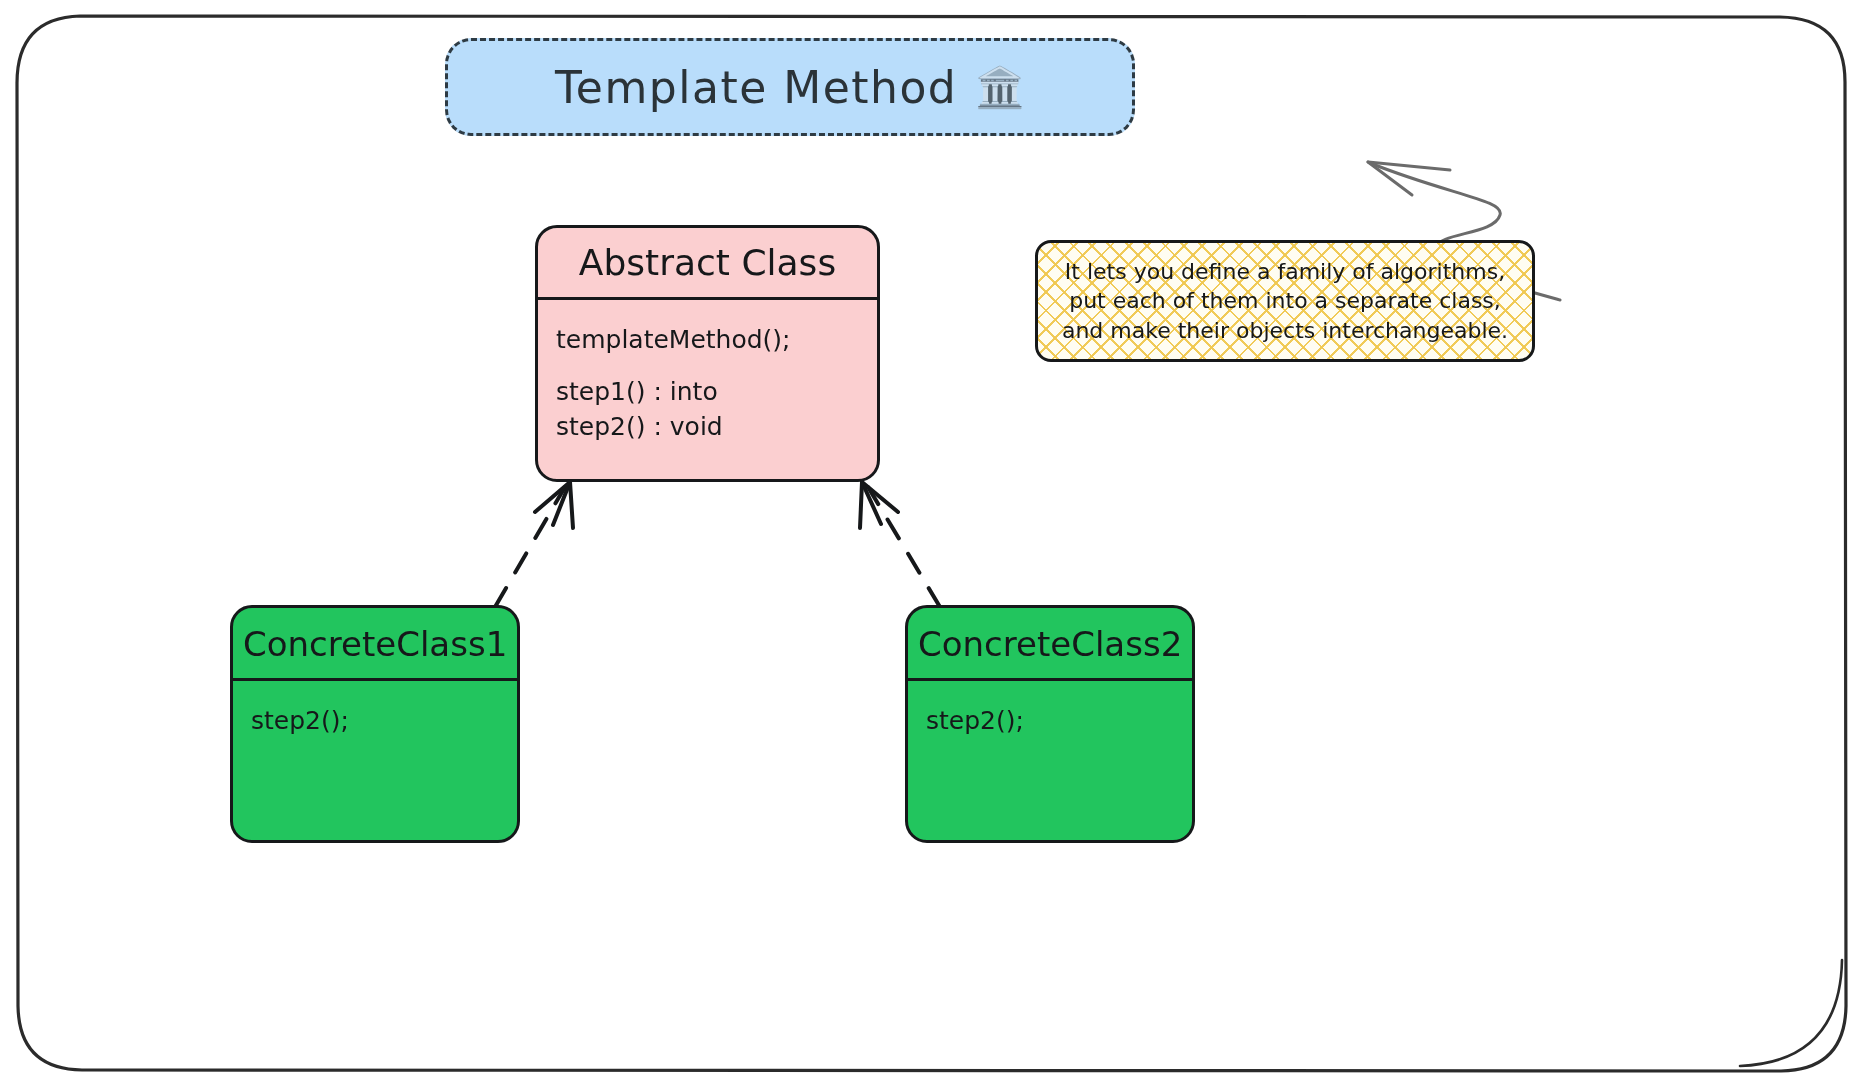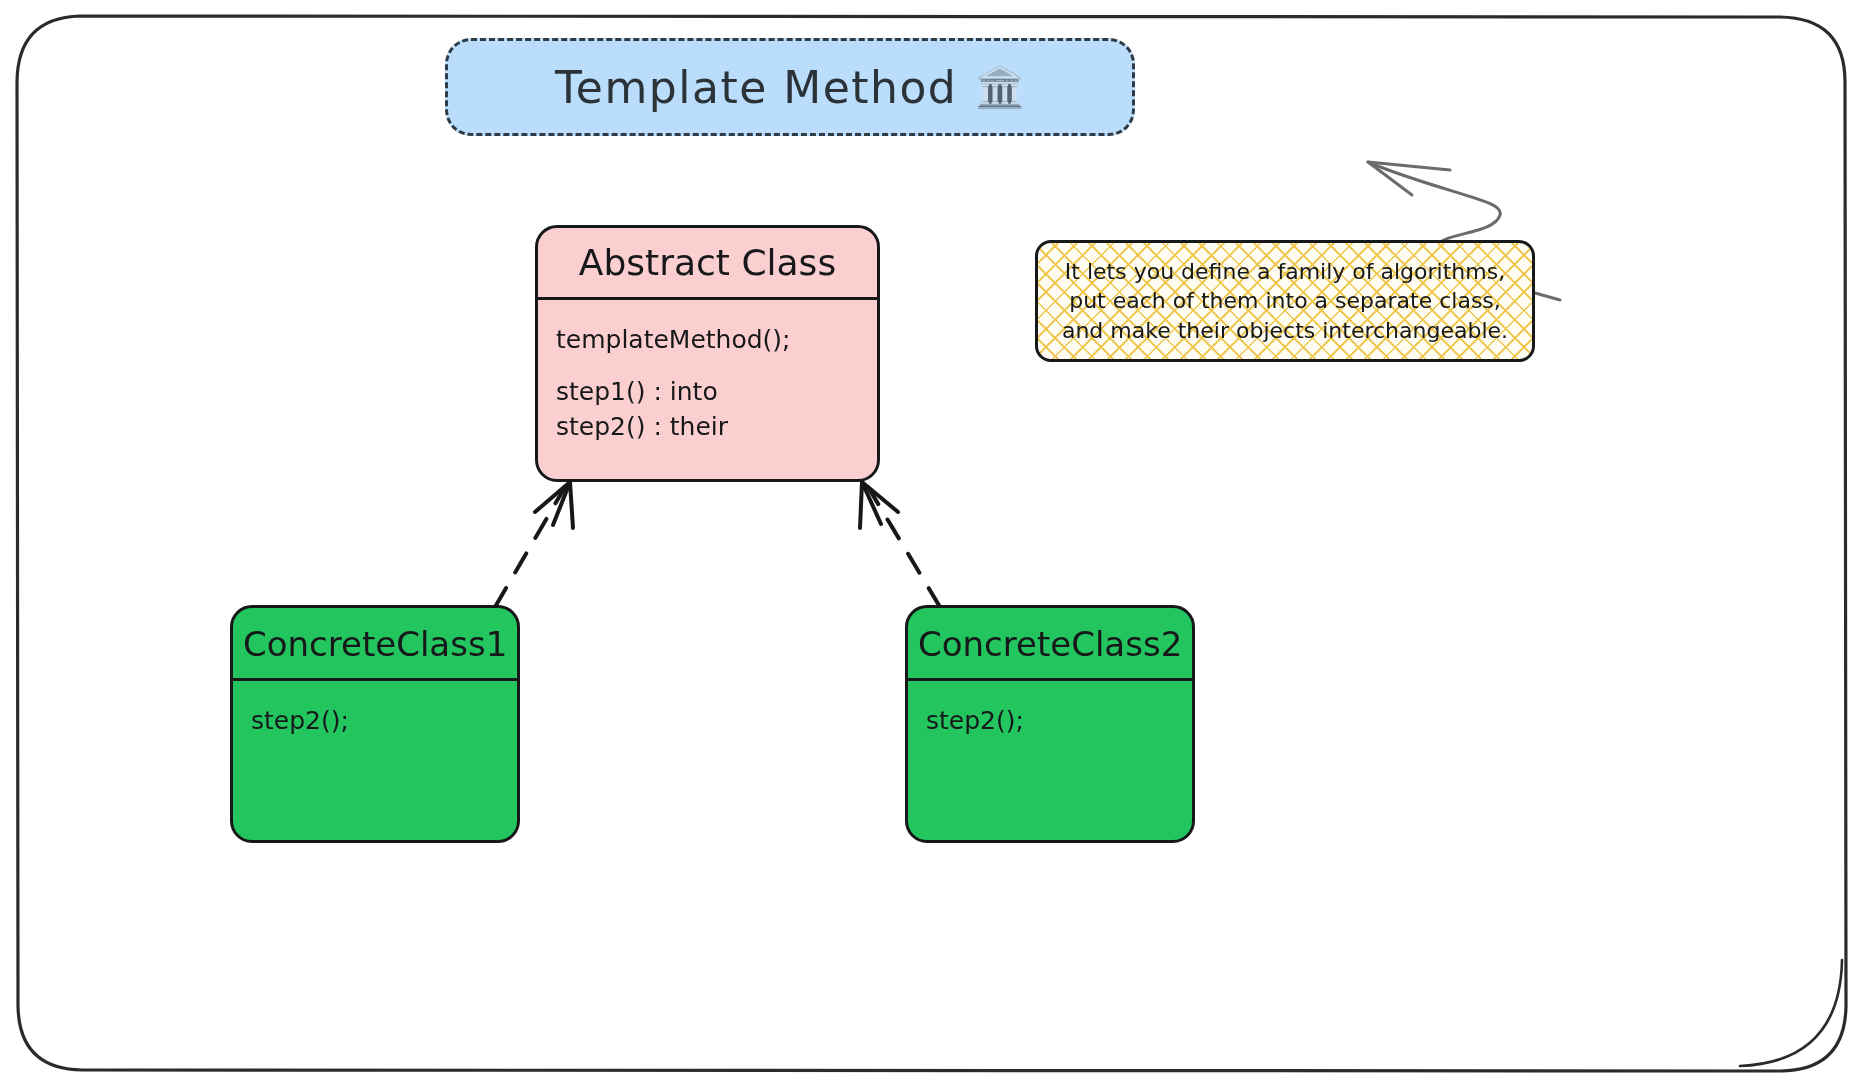--- a/index.html
+++ b/index.html
@@ -182,21 +182,21 @@
   <div id="title-chip">
     <span class="title-text">Template Method</span>
     <span class="title-emoji">🏛️</span>
   </div>
 
   <div id="abstract-class" class="class-box">
     <div class="class-title">Abstract Class</div>
     <div class="class-members">
       <div class="member spaced">templateMethod();</div>
       <div class="member">step1() : into</div>
-      <div class="member">step2() : their</div>
+      <div class="member">step2() : void</div>
     </div>
   </div>
 
   <div id="concrete-class-1" class="class-box">
     <div class="class-title">ConcreteClass1</div>
     <div class="class-members">
       <div class="member">step2();</div>
     </div>
   </div>
 

